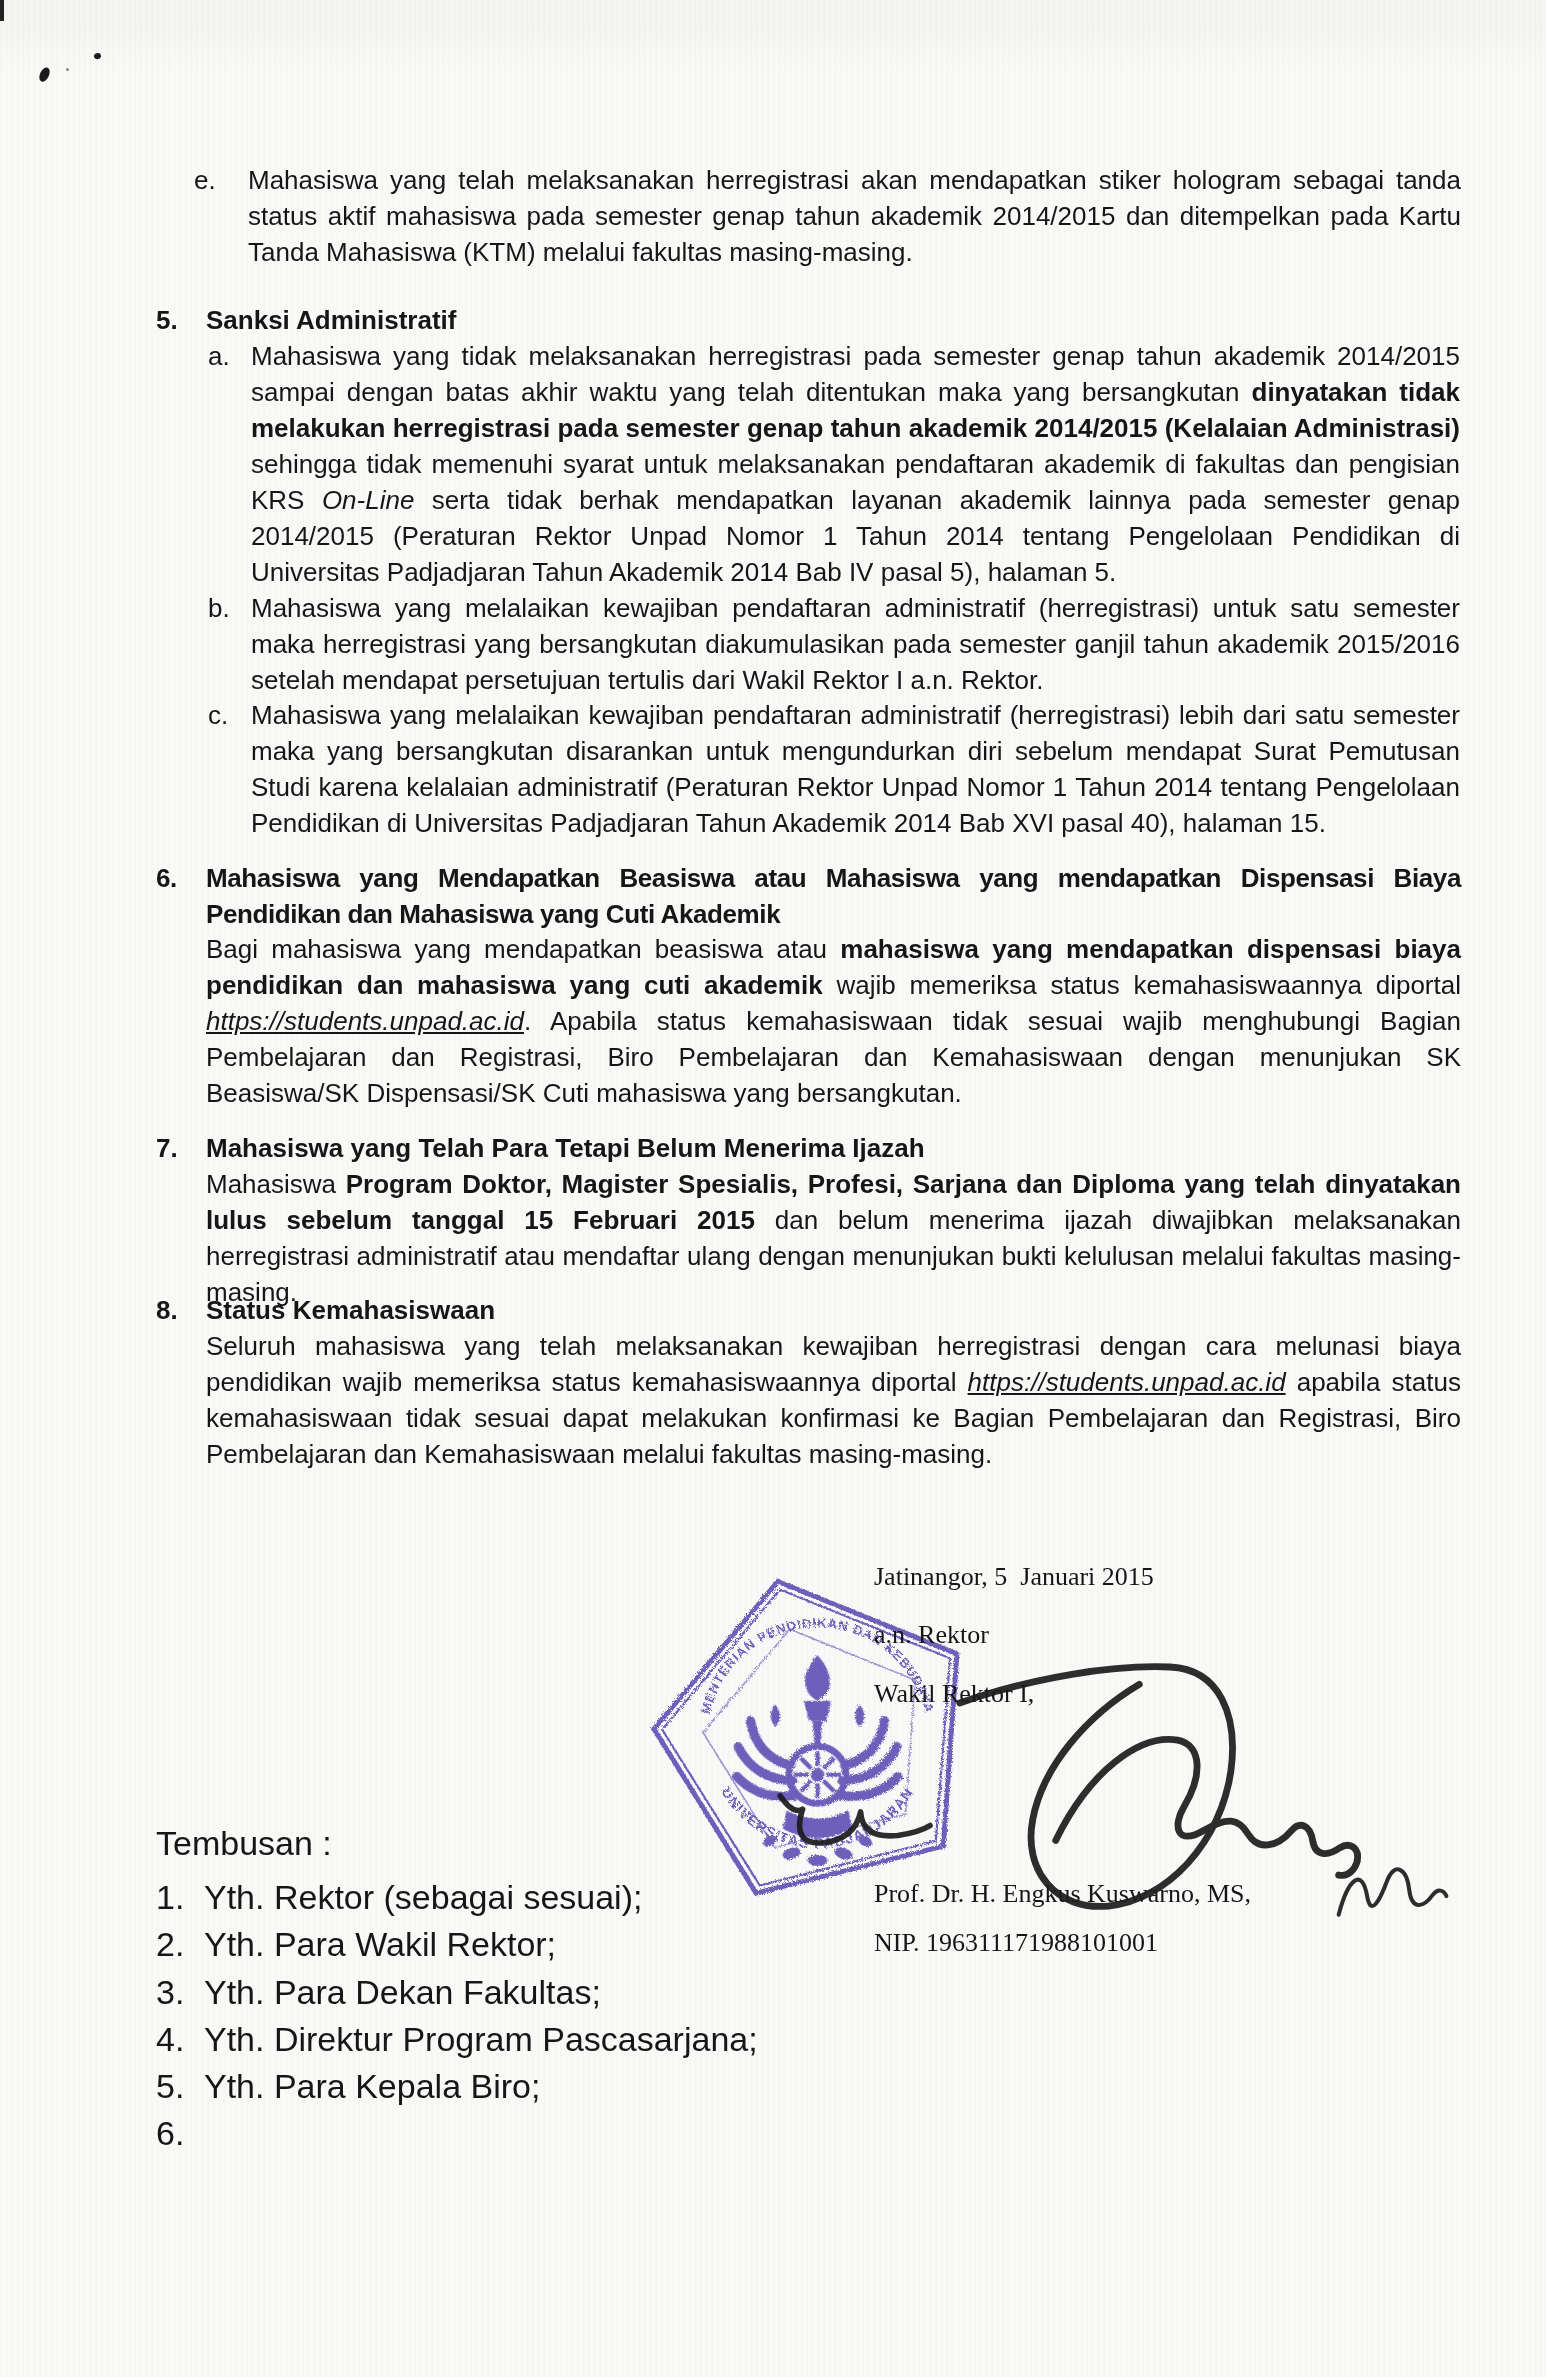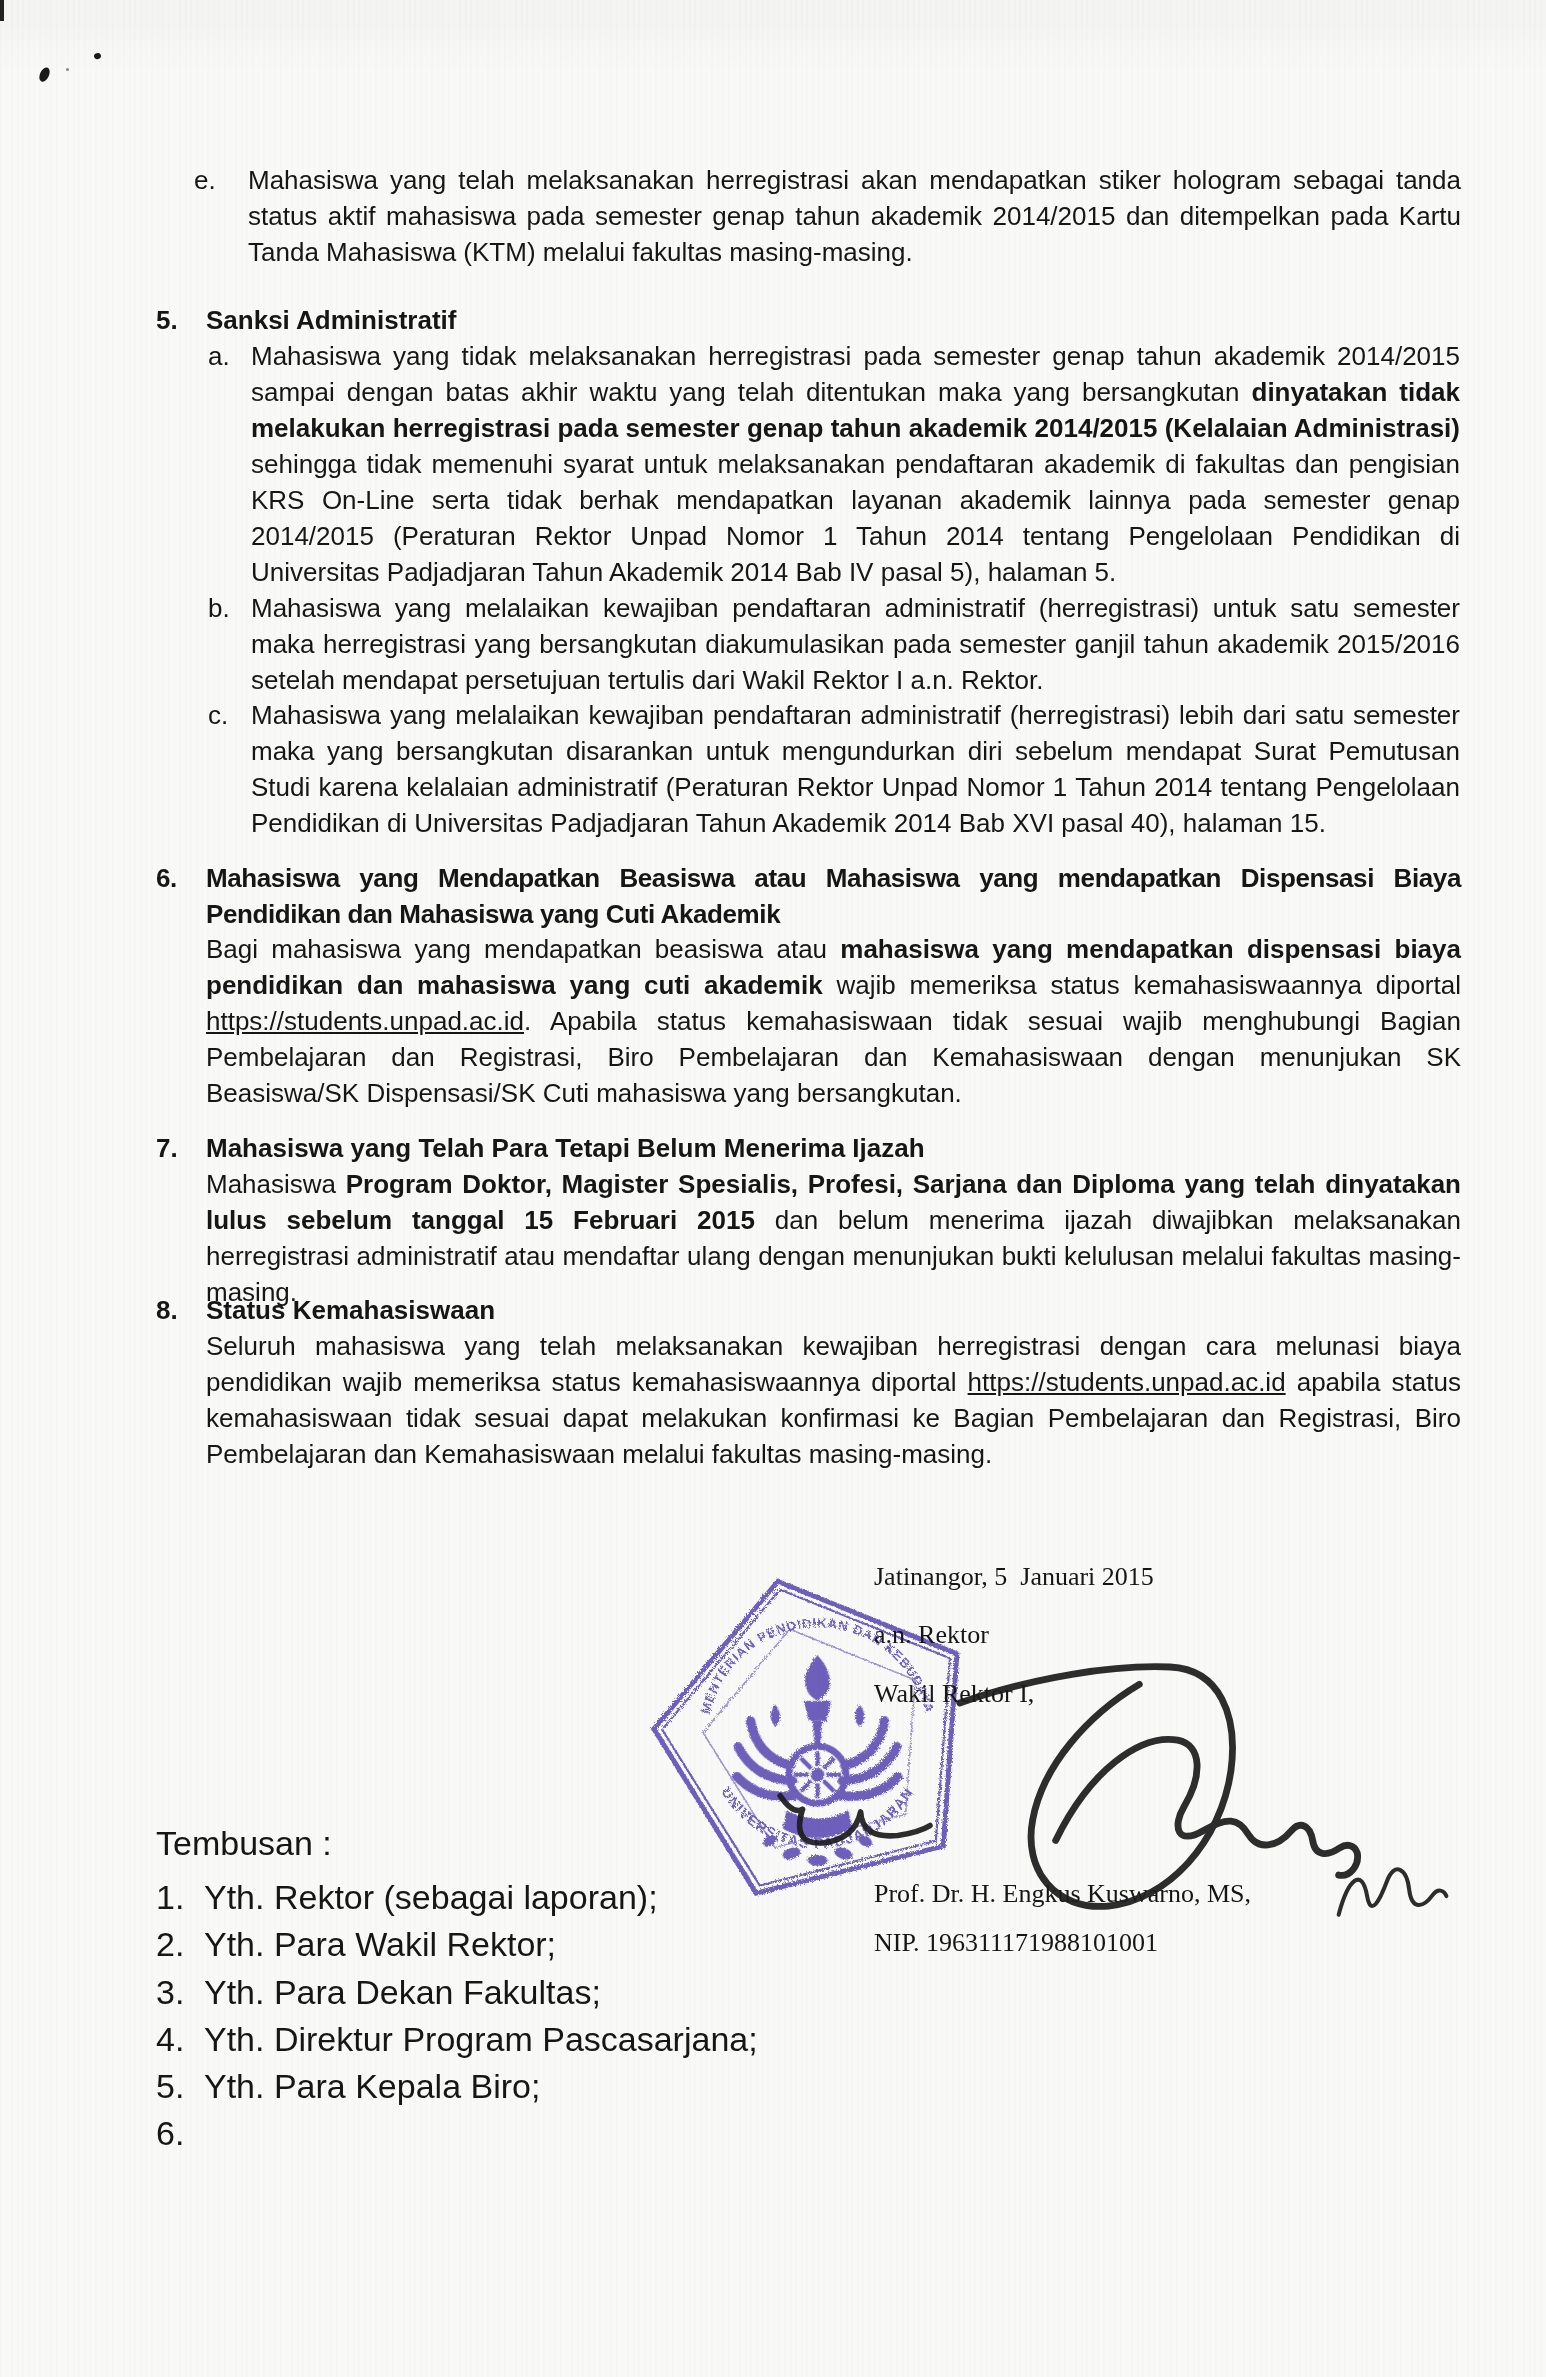--- a/index.html
+++ b/index.html
@@ -11,21 +11,21 @@
       repeating-linear-gradient(90deg, rgba(0,0,0,0.012) 0 1.9px, rgba(0,0,0,0) 1.9px 5.6px),
       linear-gradient(180deg, rgba(0,0,0,0.02) 0 25px, rgba(0,0,0,0) 74px);
     font-family:"Liberation Sans", sans-serif;
     color:#161616;
     overflow:hidden;
   }
   .blk{position:absolute;font-size:26px;line-height:36px;}
   .just{text-align:justify;}
   .num{position:absolute;top:0;}
   .b{font-weight:700;}
-  .i{}
+  .i{font-style:italic;}
   .u{text-decoration:underline;}
   .head{font-weight:700;}
   .sigline{position:absolute;font-size:26px;line-height:31px;white-space:pre;font-family:Liberation Serif, serif;}
   .speck{position:absolute;background:#1a1a1a;border-radius:50%;}
   .corner{position:absolute;background:#222;}
   svg{position:absolute;}
   .trow{position:absolute;font-size:34px;line-height:32px;}
   .trow .num{left:-48px;}
 </style>
 </head>
@@ -144,21 +144,21 @@
       <path d="M 505 372 C 560 260 640 200 702 210 C 742 218 742 268 712 318 C 694 348 700 382 744 356 C 782 334 800 336 816 362 C 832 388 862 384 886 356 C 900 340 916 348 920 372 C 924 398 944 398 964 384 C 976 376 988 380 992 392 C 996 412 980 432 962 428"></path>
       <path d="M 96 322 Q 78 380 130 376 Q 180 370 190 326 Q 192 370 250 364 Q 284 359 302 348" stroke-width="9"></path>
       <path d="M 60 300 Q 80 330 96 322" stroke-width="9"></path>
       <path d="M 962 492 C 978 432 1000 416 1008 462 C 1014 496 1028 470 1040 438 C 1052 406 1072 416 1076 452 C 1080 484 1098 482 1114 460 C 1122 449 1132 452 1136 462" stroke-width="6.5"></path>
     </g>
   </svg>
 
   <div class="trow" style="left:156px;top:1827px;">Tembusan :</div>
   <div class="trow" style="left:204px;top:1881px;width:743px;">
     <span class="num">1.</span>
-    <span>Yth. Rektor (sebagai laporan);</span>
+    <span>Yth. Rektor (sebagai sesuai);</span>
   </div>
   <div class="trow" style="left:204px;top:1928px;width:743px;">
     <span class="num">2.</span>
     <span>Yth. Para Wakil Rektor;</span>
   </div>
   <div class="trow" style="left:204px;top:1976px;width:743px;">
     <span class="num">3.</span>
     <span>Yth. Para Dekan Fakultas;</span>
   </div>
   <div class="trow" style="left:204px;top:2023px;width:743px;">

